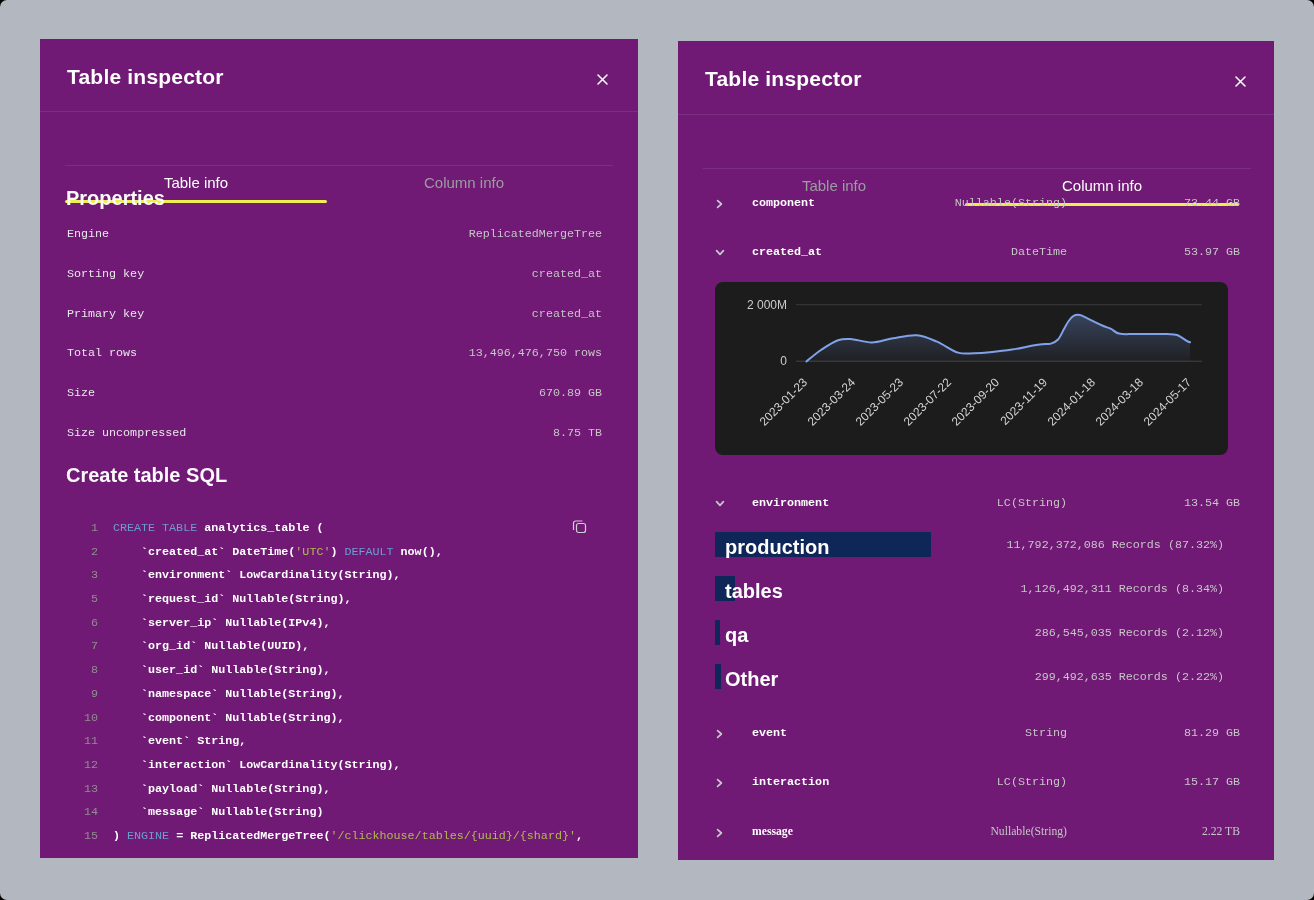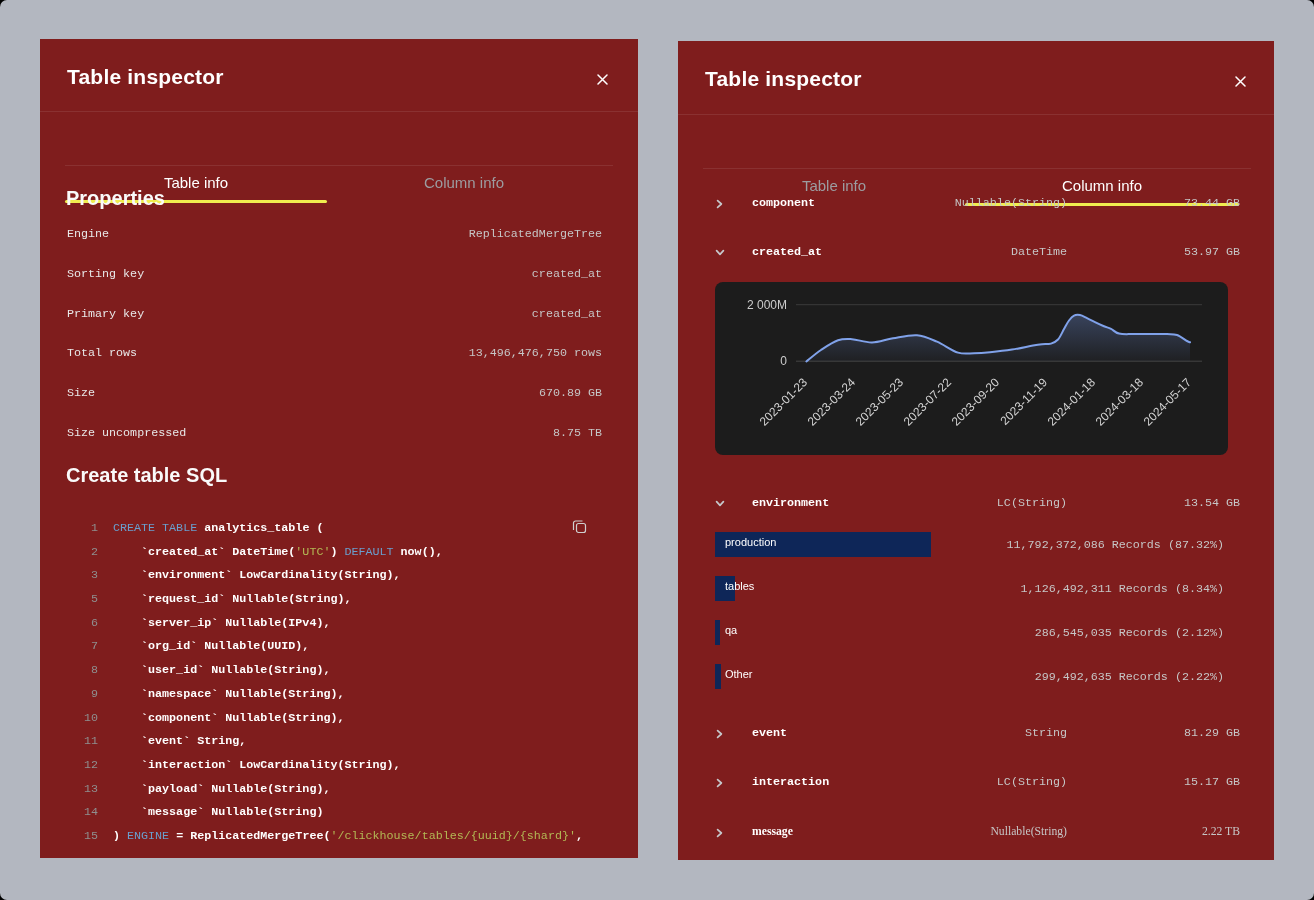--- a/index.html
+++ b/index.html
@@ -1,18 +1,18 @@
 <!DOCTYPE html>
 <html><head>
 <meta charset="utf-8">
 <style>
   html,body{margin:0;padding:0;background:#000;}
   body{width:1314px;height:900px;position:relative;font-family:"Liberation Sans",sans-serif;overflow:hidden;}
   .canvas{position:absolute;inset:0;background:#b3b7c0;border-radius:7px;}
-  .panel{position:absolute;background:#7f1d1d;overflow:hidden;}
+  .panel{position:absolute;background:#701a75;overflow:hidden;}
   #p1{left:40px;top:39px;width:598px;height:819px;}
   #p2{left:678px;top:41px;width:596px;height:819px;}
   #p2 .hdr{height:73px;}
   #p2 .tabs{top:73px;}
   .hdr{position:absolute;left:0;top:0;right:0;height:72px;border-bottom:1px solid rgba(255,255,255,0.09);}
   .title{position:absolute;left:27px;top:26px;font-size:21px;font-weight:700;color:#fff;letter-spacing:0.2px;}
   .close{position:absolute;top:34.5px;width:11px;height:11px;}
   #p1 .close{left:556.5px;} #p2 .close{left:556.5px;}
   .tabs{position:absolute;left:25px;top:72px;width:536px;height:55px;}
   .tabline{position:absolute;left:0;right:-12px;bottom:0;height:1px;background:rgba(255,255,255,0.09);}
@@ -32,21 +32,21 @@
   .cc{color:#fff;font-weight:700;}
   .k{color:#6a9fce;font-weight:400;}
   .s{color:#b3b955;font-weight:400;}
   .crow{position:absolute;left:0;right:0;height:16px;}
   .chR{position:absolute;left:38px;top:4px;}.chD{position:absolute;left:36.5px;top:5px;}
   .cname{position:absolute;left:74px;top:1px;color:#fff;font-weight:700;}
   .ctype{position:absolute;right:207px;top:1px;color:#c6c6c6;}
   .csize{position:absolute;right:34px;top:1px;color:#c6c6c6;}
   .chart{position:absolute;left:37px;top:241px;width:513px;height:173px;background:#1c1c1c;border-radius:8px;}
   .bar{position:absolute;left:37px;height:25px;background:#0e2658;}
-  .blab{position:absolute;left:47px;font-size:11px;color:#fff;}
+  .blab{position:absolute;left:47px;font-size:20px;color:#fff;font-weight:bold;}
   .bval{position:absolute;right:50px;color:#c6c6c6;}
 </style>
 </head>
 <body>
 <div class="canvas"></div>
 <div class="panel" id="p1">
   <div class="hdr">
       <span class="title">Table inspector</span>
     <svg class="close" viewBox="0 0 11 11">
         <path d="M1 1 L10 10 M10 1 L1 10" stroke="#fff" stroke-width="1.5" stroke-linecap="round"></path>

